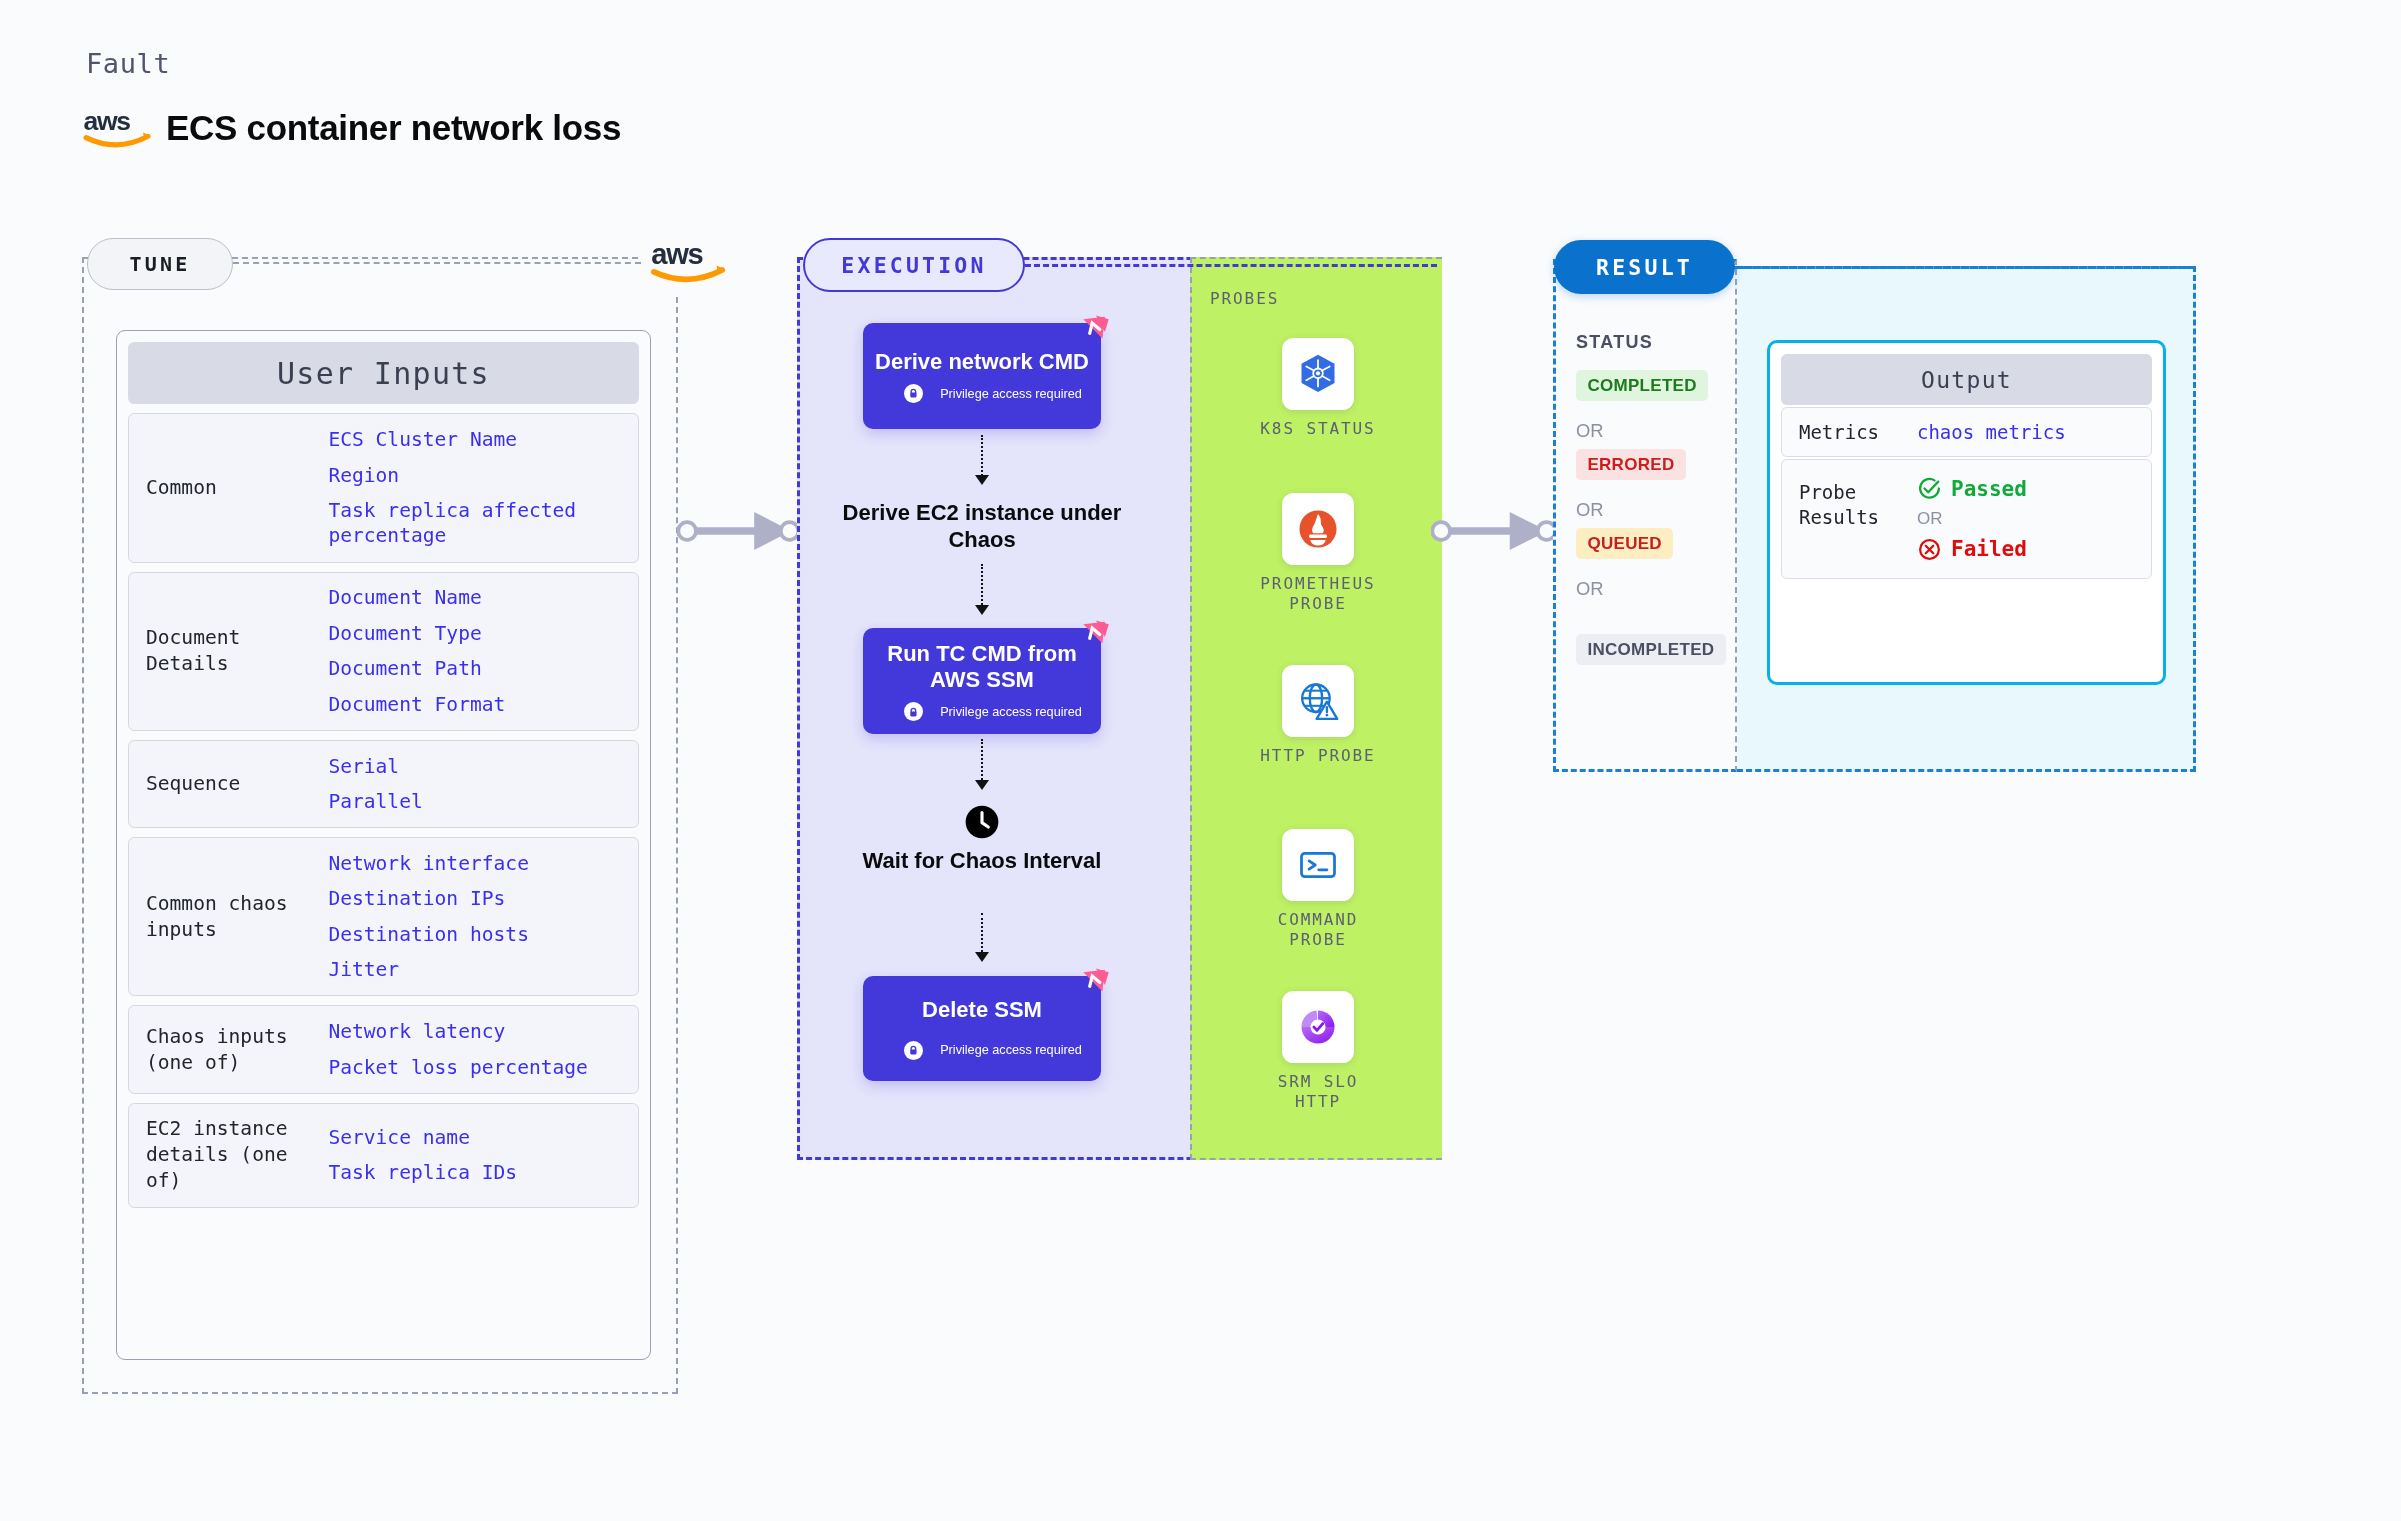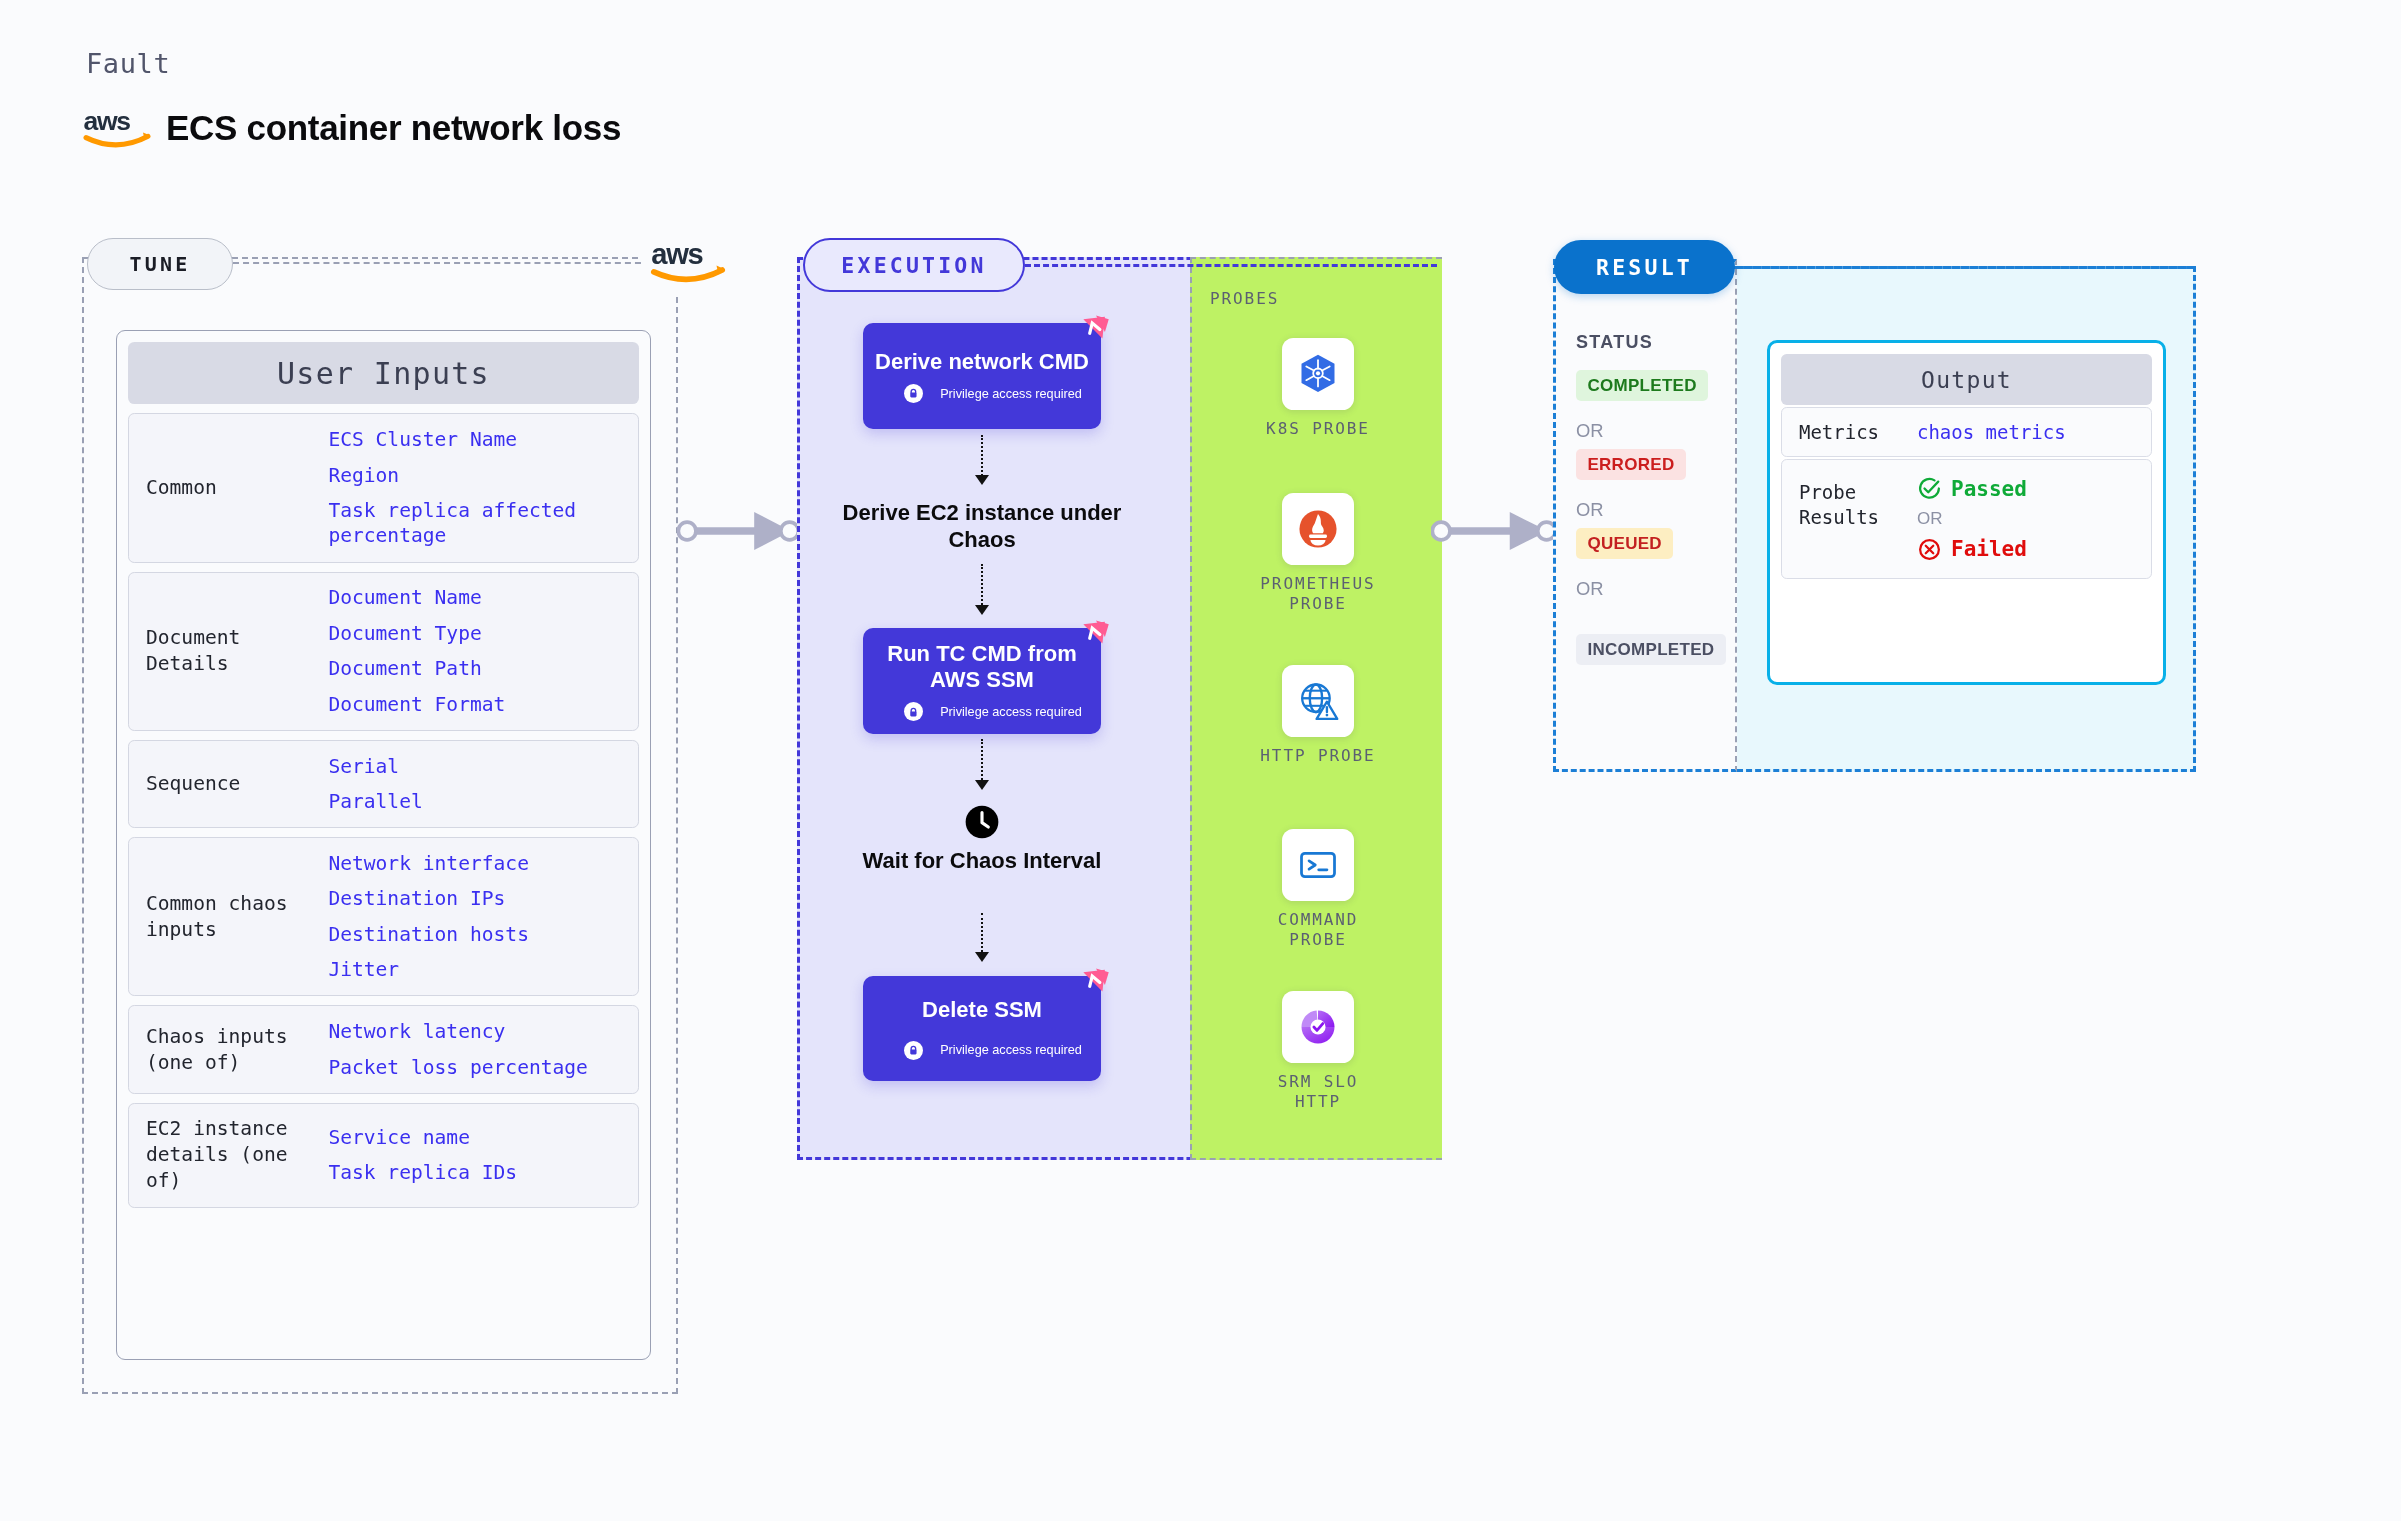--- a/index.html
+++ b/index.html
@@ -432,21 +432,21 @@
             <line x1="32" y1="12" x2="32" y2="24"></line>
               <line x1="32" y1="38" x2="32" y2="50"></line>
             <line x1="15" y1="21" x2="26" y2="27"></line>
               <line x1="38" y1="35" x2="49" y2="41"></line>
             <line x1="49" y1="21" x2="38" y2="27"></line>
               <line x1="26" y1="35" x2="15" y2="41"></line>
           </g>
           <circle cx="32" cy="31" r="3" fill="#fff"></circle>
         </svg>
       </div>
-      <div class="probe-name">K8S PROBE</div>
+      <div class="probe-name">K8S STATUS</div>
     </div>
 
     <div class="probe-item" style="top:234px;">
       <div class="probe-tile">
         <svg viewBox="0 0 64 64">
           <circle cx="32" cy="32" r="27" fill="#e6522c"></circle>
           <path d="M32 10 c7 8 2 13 6 18 c3 4 3 8 1 10 h-14 c-3-4-1-9 1-12 c2-3 3-8 6-16z" fill="#fff"></path>
           <rect x="19" y="40" width="26" height="5" rx="2" fill="#fff"></rect>
           <path d="M21 48 h22 a11 8 0 0 1 -22 0z" fill="#fff"></path>
         </svg>

